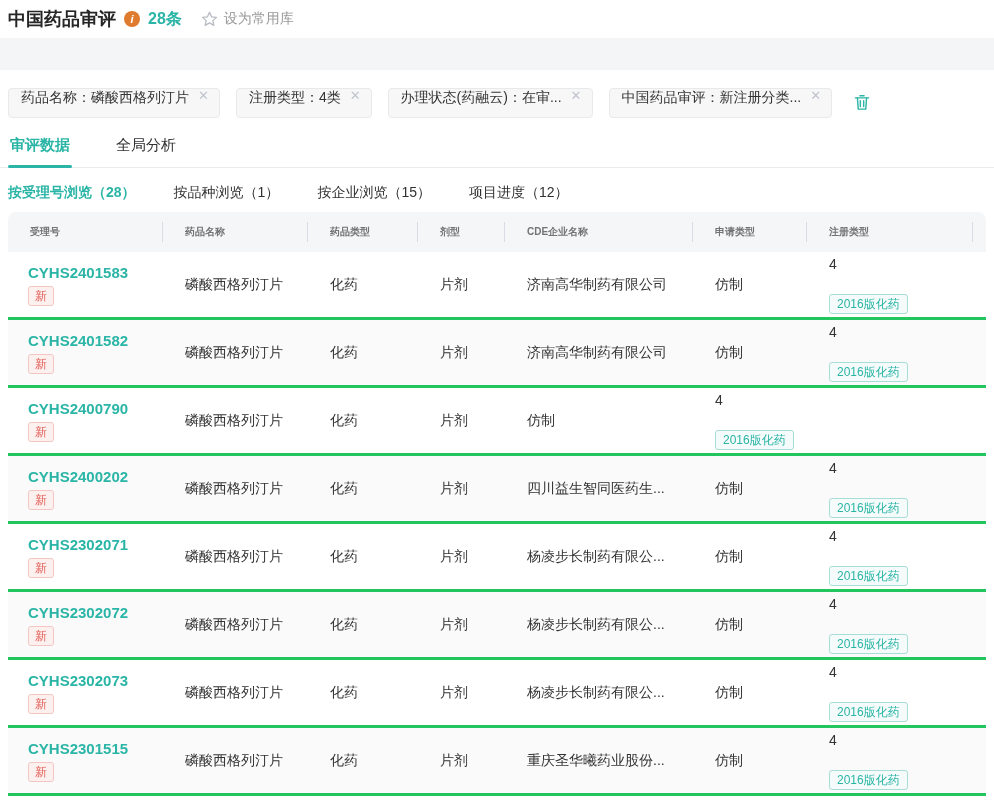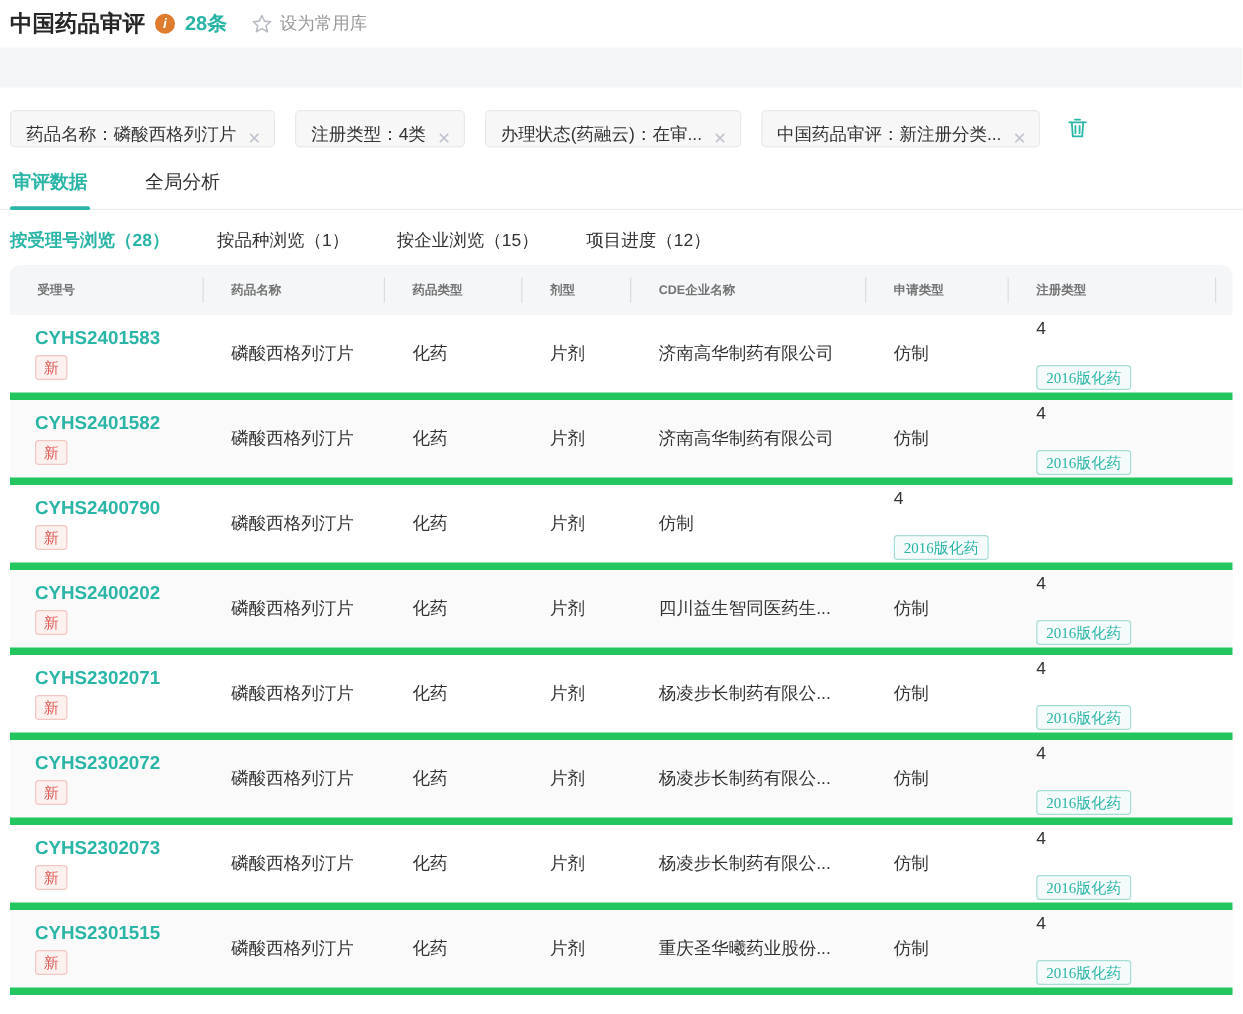--- a/index.html
+++ b/index.html
@@ -16,21 +16,21 @@
     display: inline-flex; align-items: center; justify-content: center; margin-left: 8px; }
   .record-count { color: var(--accent); font-size: 16px; font-weight: bold; margin-left: 8px; }
   .favorite { display: flex; align-items: flex-start; margin-left: 18px; cursor: pointer; }
   .favorite svg { display: block; }
   .favorite-label { color: #999; font-size: 14px; margin-left: 5px; }
 
   .section-gap { height: 32px; background: #f4f5f7; }
 
   
   .filter-row { display: flex; align-items: center; margin: 18px 8px 0 8px; }
-  .chip { display: inline-flex; align-items: flex-end; height: 30px; background: #f7f7f8;
+  .chip { display: inline-flex; align-items: flex-start; height: 30px; background: #f7f7f8;
     border: 1px solid #e8e9eb; border-radius: 4px; padding: 0 10px 0 12px; margin-right: 16px;
     font-size: 14px; color: #333; white-space: nowrap; }
   .chip-close { color: #c0c4cc; font-size: 13px; margin-left: 9px; cursor: pointer; line-height: 1; }
   .trash-btn { background: none; border: none; cursor: pointer; padding: 0; margin-left: 4px; display: flex; }
 
   
   .tabs { display: flex; margin-top: 16px; padding: 0 8px; border-bottom: 1px solid #e9ecef; }
   .tab { font-size: 15px; color: #303133; padding: 2px 2px 12px 2px; margin-right: 42px; cursor: pointer; position: relative; }
   .tab.active { color: var(--accent); font-weight: bold; }
   .tab.active::after { content: ""; position: absolute; left: 0; right: 0; bottom: -1px; height: 3px;
@@ -44,31 +44,31 @@
   
   .table { margin: 4px 8px 0 8px; }
   .grid-cols { display: grid; grid-template-columns: 155px 145px 110px 87px 188px 114px 166px 1fr; }
   .thead { background: #f4f6f8; border-radius: 8px 8px 0 0; height: 40px; align-items: center; }
   .th { font-size: 10px; font-weight: bold; color: #737373; padding-left: 22px; position: relative;
     white-space: nowrap; }
   .th::after { content: ""; position: absolute; right: 0; top: 50%; transform: translateY(-50%);
     width: 1px; height: 20px; background: #d9dde3; }
   .th.no-divider::after { display: none; }
 
-  .tr { height: 68px; align-items: center; background: #fff; border-bottom: 6px solid #22c55e; }
+  .tr { height: 68px; align-items: center; background: #fff; border-bottom: 3px solid #22c55e; }
   .tr.even { background: #fafafa; }
   .td { font-size: 14px; color: #333; padding-left: 22px; white-space: nowrap; overflow: hidden; }
   .td.col-accept { padding-left: 20px; }
   .accept-link { color: var(--accent); font-size: 15px; font-weight: bold; text-decoration: none;
     display: block; cursor: pointer; }
   .new-badge { display: inline-block; margin-top: 5px; font-size: 12px; color: var(--red);
     background: #fdf1f0; border: 1px solid #f3c6c2; border-radius: 3px; padding: 1px 6px; line-height: 16px; }
   .reg-type-num { font-size: 14px; color: #333; }
   .reg-badge { display: inline-block; margin-top: 22px; font-size: 12px; color: var(--accent);
-    background: #f4fbfa; border: 1px solid #a6ded6; border-radius: 3px; padding: 2px 7px; line-height: 14px; font-family: Liberation Serif, serif; }
+    background: #f4fbfa; border: 1px solid #a6ded6; border-radius: 3px; padding: 2px 7px; line-height: 14px; }
 </style>
 </head>
 <body>
 
 <div class="page-header">
   <span class="page-title">中国药品审评</span>
   <span class="info-icon">i</span>
   <span class="record-count">28条</span>
   <span class="favorite">
     <span>

